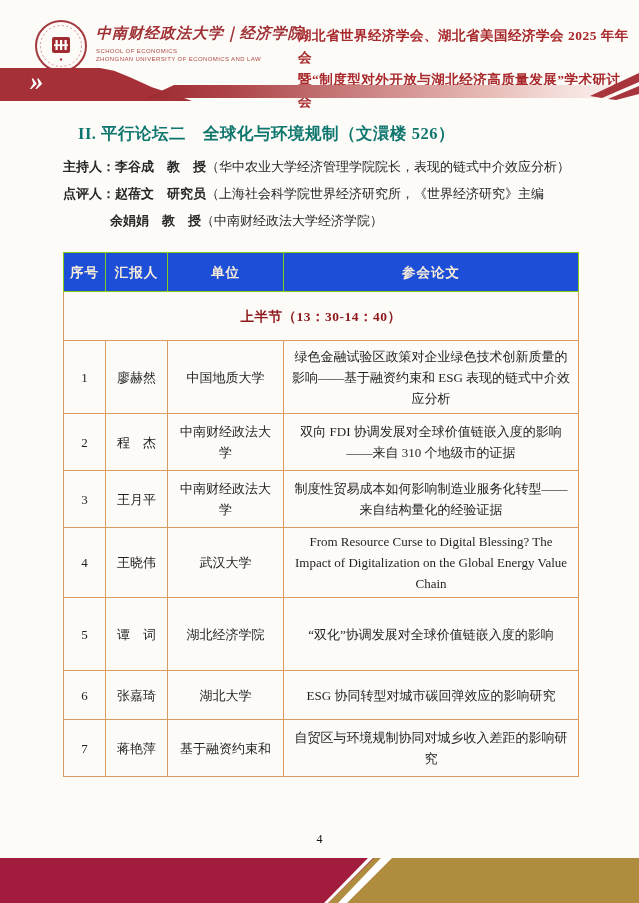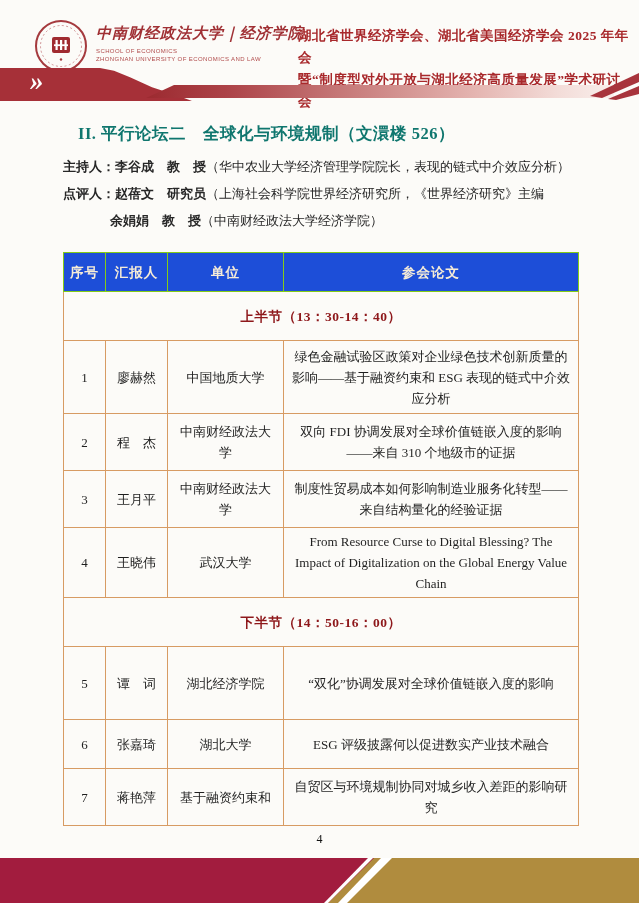--- a/index.html
+++ b/index.html
@@ -133,34 +133,31 @@
       <td>王月平</td>
       <td>中南财经政法大学</td>
       <td>制度性贸易成本如何影响制造业服务化转型——来自结构量化的经验证据</td>
     </tr>
     <tr class="r-med">
       <td>4</td>
       <td>王晓伟</td>
       <td>武汉大学</td>
       <td class="en">From Resource Curse to Digital Blessing? The Impact of Digitalization on the Global Energy Value Chain</td>
     </tr>
-    <tr class="sect">
-      <td colspan="4">下半节（14：50-16：00）</td>
-    </tr>
     <tr class="r-tall">
       <td>5</td>
       <td>谭　词</td>
       <td>湖北经济学院</td>
       <td>“双化”协调发展对全球价值链嵌入度的影响</td>
     </tr>
     <tr class="r-short">
       <td>6</td>
       <td>张嘉琦</td>
       <td>湖北大学</td>
-      <td>ESG 评级披露何以促进数实产业技术融合</td>
+      <td>ESG 协同转型对城市碳回弹效应的影响研究</td>
     </tr>
     <tr class="r-med">
       <td>7</td>
       <td>蒋艳萍</td>
       <td>基于融资约束和</td>
       <td>自贸区与环境规制协同对城乡收入差距的影响研究</td>
     </tr>
   </tbody>
     </table>
 

